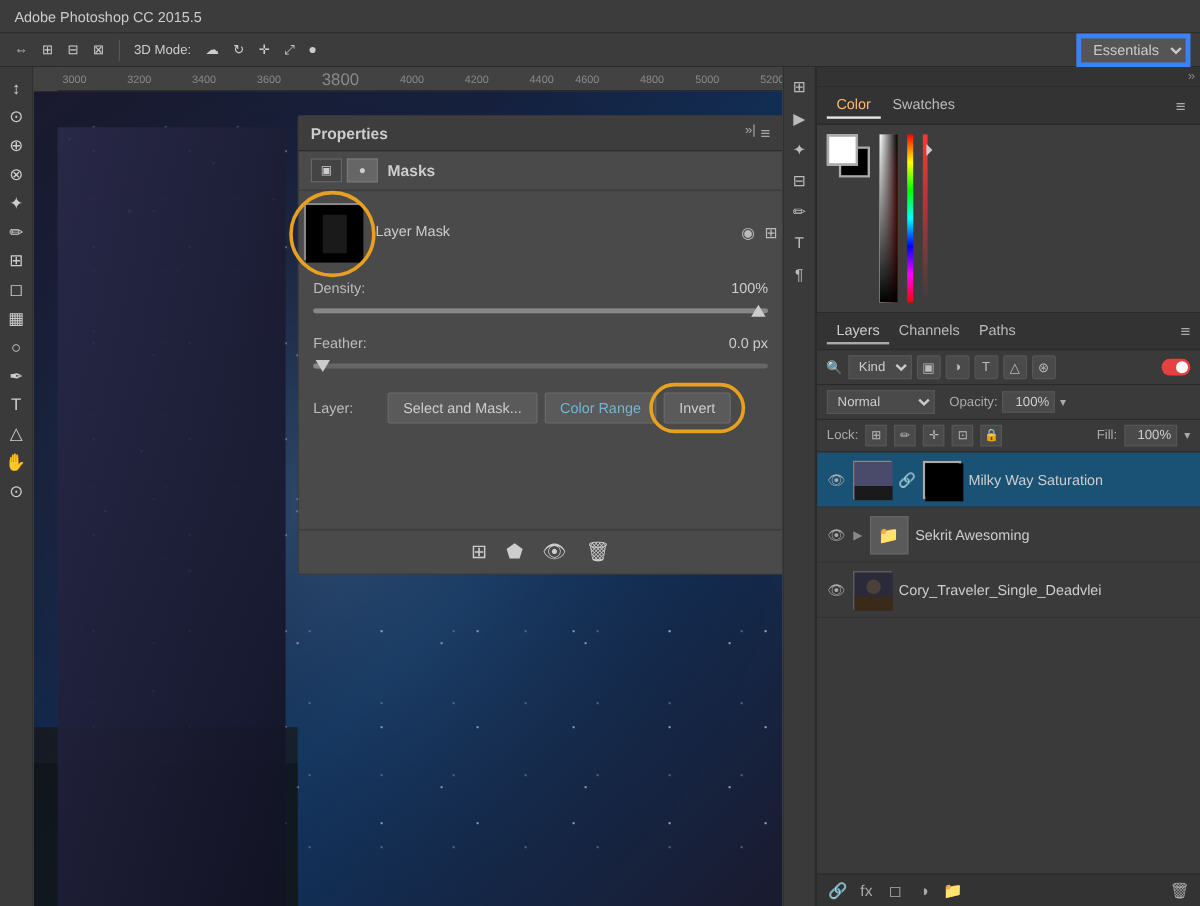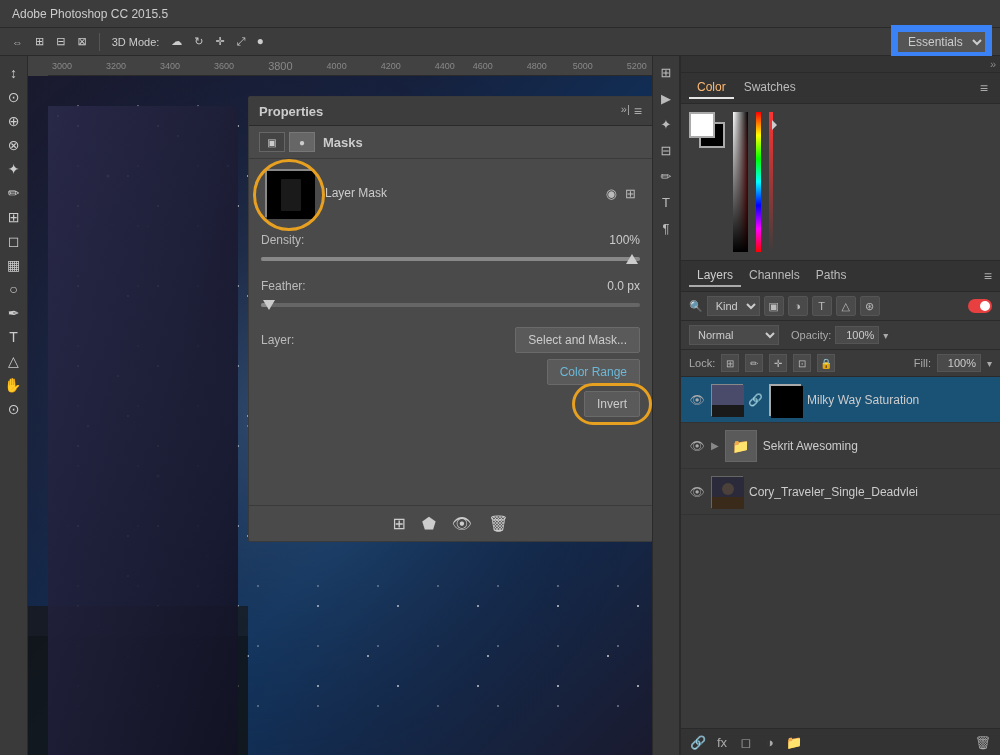--- a/index.html
+++ b/index.html
@@ -52,21 +52,21 @@
       background: none;
       border: none;
       cursor: pointer;
       display: flex;
       align-items: center;
       gap: 3px;
     }
     .essentials-select {
       background: #555;
       color: #ccc;
-      border: 7px solid #3b82f6;
+      border: 4px solid #3b82f6;
       padding: 2px 6px;
       font-size: 12px;
       margin-left: auto;
       cursor: pointer;
     }
 
     
     #main-layout {
       display: flex;
       width: 100%;
@@ -225,21 +225,21 @@
     }
     #masks-label {
       color: #ccc;
       font-size: 13px;
       font-weight: bold;
       margin-left: 4px;
     }
 
     
     #layer-mask-section {
-      padding: 10px 16px;
+      padding: 10px 4px;
       display: flex;
       align-items: center;
       position: relative;
       justify-content: center;
     }
     #layer-mask-thumbnail-wrapper {
       position: relative;
       width: 48px;
       height: 48px;
       margin-right: 12px;
@@ -341,21 +341,21 @@
       gap: 12px;
     }
     #refine-label {
       color: #bbb;
       font-size: 12px;
       min-width: 50px;
       padding-top: 6px;
     }
     #refine-buttons {
       display: flex;
-      flex-direction: column;
+      flex-direction: row;
       gap: 6px;
       flex: 1;
       align-items: flex-end;
     }
     .refine-btn {
       background: #5a5a5a;
       border: 1px solid #6a6a6a;
       color: #ccc;
       padding: 5px 12px;
       font-size: 12px;
@@ -847,21 +847,21 @@
   </div>
 
   <div id="canvas-area">
 
     <div id="ruler-corner"></div>
     <div id="ruler-top">
       <span style="margin-left:20px; font-size:9px; color:#888;">3000</span>
       <span style="margin-left:34px; font-size:9px; color:#888;">3200</span>
       <span style="margin-left:34px; font-size:9px; color:#888;">3400</span>
       <span style="margin-left:34px; font-size:9px; color:#888;">3600</span>
-      <span style="margin-left:34px; font-size:11px; color:#888;">3800</span>
+      <span style="margin-left:34px; font-size:14px; color:#888;">3800</span>
       <span style="margin-left:34px; font-size:9px; color:#888;">4000</span>
       <span style="margin-left:34px; font-size:9px; color:#888;">4200</span>
       <span style="margin-left:34px; font-size:9px; color:#888;">4400</span>
       <span style="margin-left:18px; font-size:9px; color:#888;">4600</span>
       <span style="margin-left:34px; font-size:9px; color:#888;">4800</span>
       <span style="margin-left:26px; font-size:9px; color:#888;">5000</span>
       <span style="margin-left:34px; font-size:9px; color:#888;">5200</span>
 
     </div>
 

